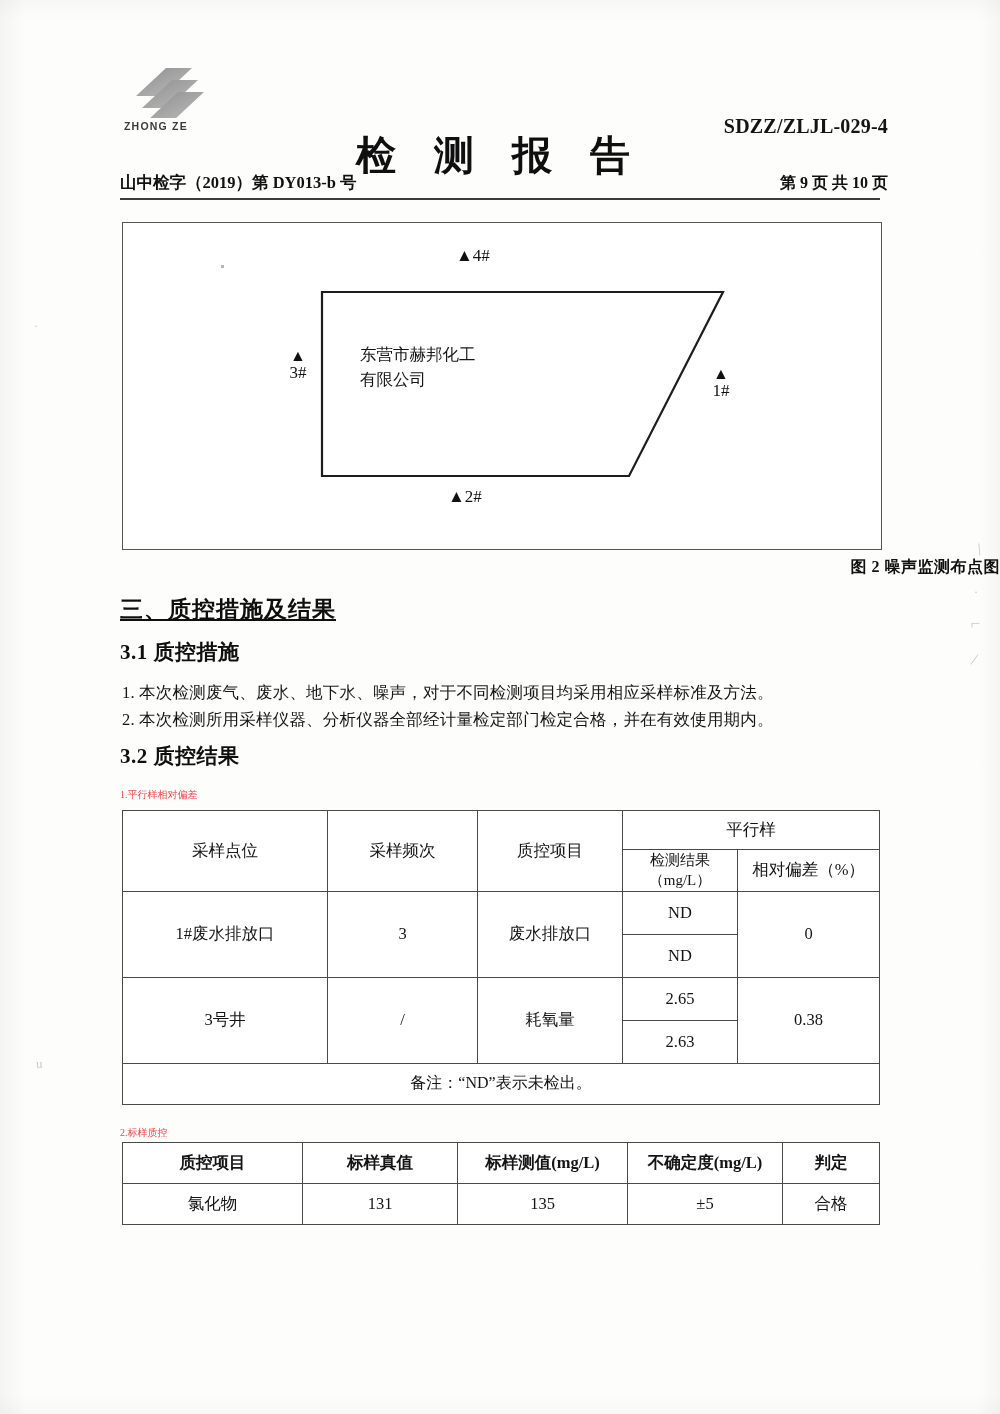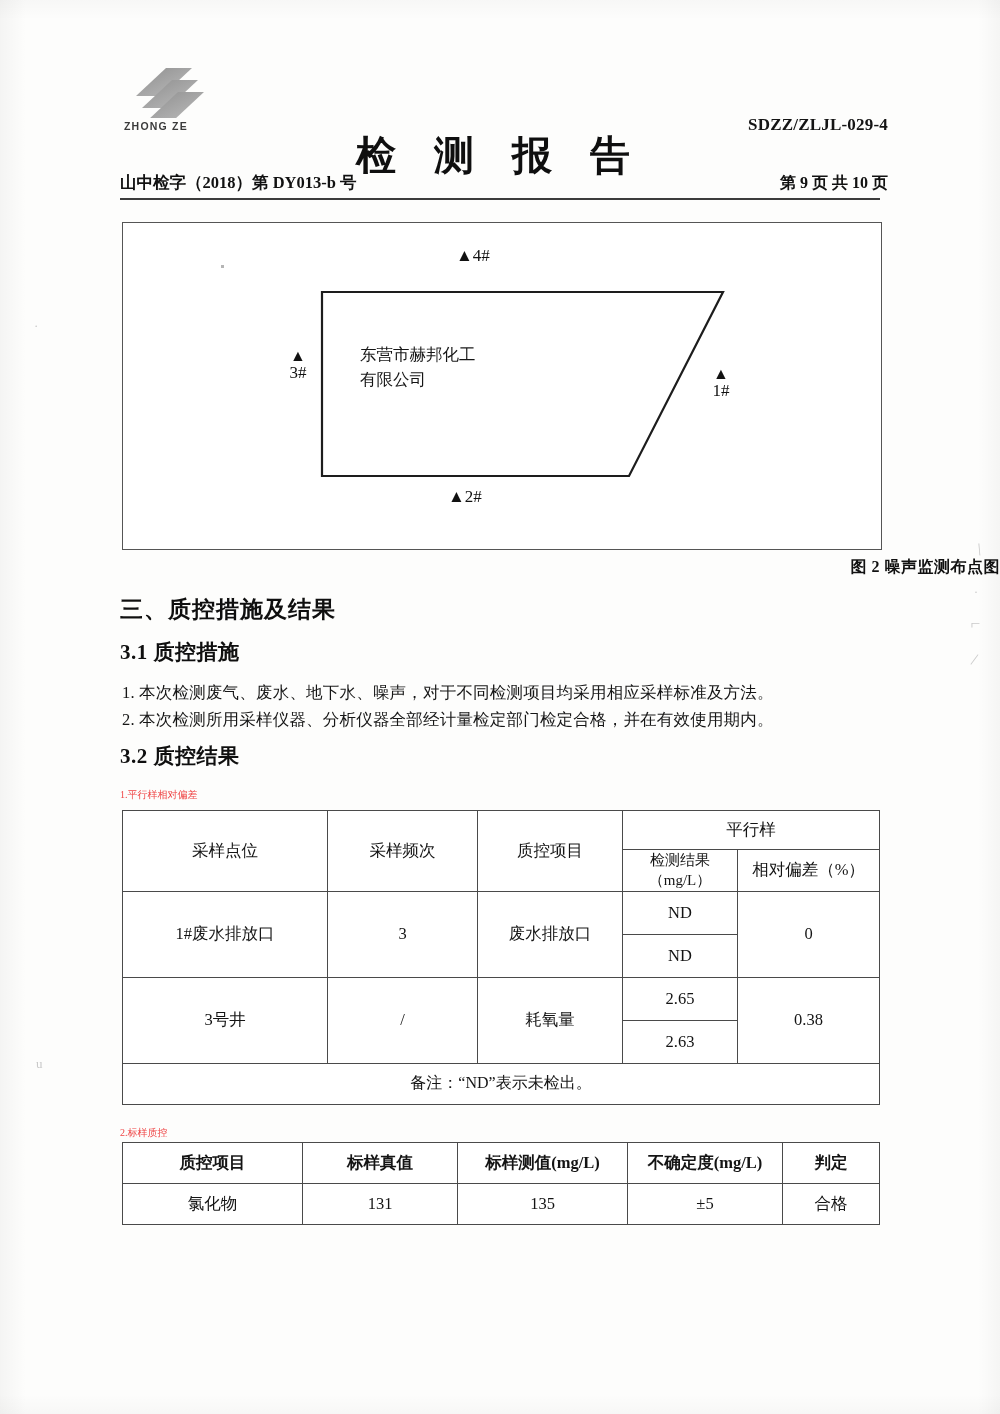--- a/index.html
+++ b/index.html
@@ -61,21 +61,21 @@
     font-weight: bold;
     letter-spacing: 1.2px;
     color: #3a3a3a;
   }
 
   #doc-code {
     position: absolute;
     right: 112px;
     top: 115px;
     font-family: "Liberation Serif", serif;
-    font-size: 17px;
+    font-size: 20px;
     font-weight: bold;
     letter-spacing: 0.2px;
     color: #141414;
     white-space: nowrap;
   }
 
   #report-title {
     position: absolute;
     left: 0;
     top: 128px;
@@ -219,21 +219,21 @@
     white-space: nowrap;
   }
   .caption-small {
     position: absolute;
     left: 120px;
     font-size: 10px;
     color: #ef4444;
     white-space: nowrap;
   }
 
-  #h-section3   { top: 594px; }
+  #h-section3   { top: 594px; text-decoration: underline; }
   #h-sub31      { top: 638px; }
   #p-31-1       { top: 682px; }
   #p-31-2       { top: 709px; }
   #h-sub32      { top: 742px; }
   #lbl-table1   { top: 788px; }
   #lbl-table2   { top: 1126px; }
 
   
   table.doc-table {
     position: absolute;
@@ -304,21 +304,21 @@
       </g>
       <g fill="#ffffff" opacity="0.85">
         <polygon points="36,8 62,8 34,34 8,34" opacity="0"></polygon>
       </g>
     </svg>
     <div class="logo-text">ZHONG ZE</div>
   </div>
 
   <div id="doc-code">SDZZ/ZLJL-029-4</div>
   <div id="report-title">检 测 报 告</div>
-  <div id="report-no">山中检字（2018）第 DY013-b 号</div>
+  <div id="report-no">山中检字（2019）第 DY013-b 号</div>
   <div id="page-no">第 9 页  共 10 页</div>
   <div id="header-rule"></div>
 
   <div id="figure-box">
     <div class="speck"></div>
 
     <svg id="site-svg" viewBox="0 0 758 326">
       <polygon points="199,69 600,69 506,253 199,253" fill="none" stroke="#1d1d1d" stroke-width="2.2"></polygon>
     </svg>
 

